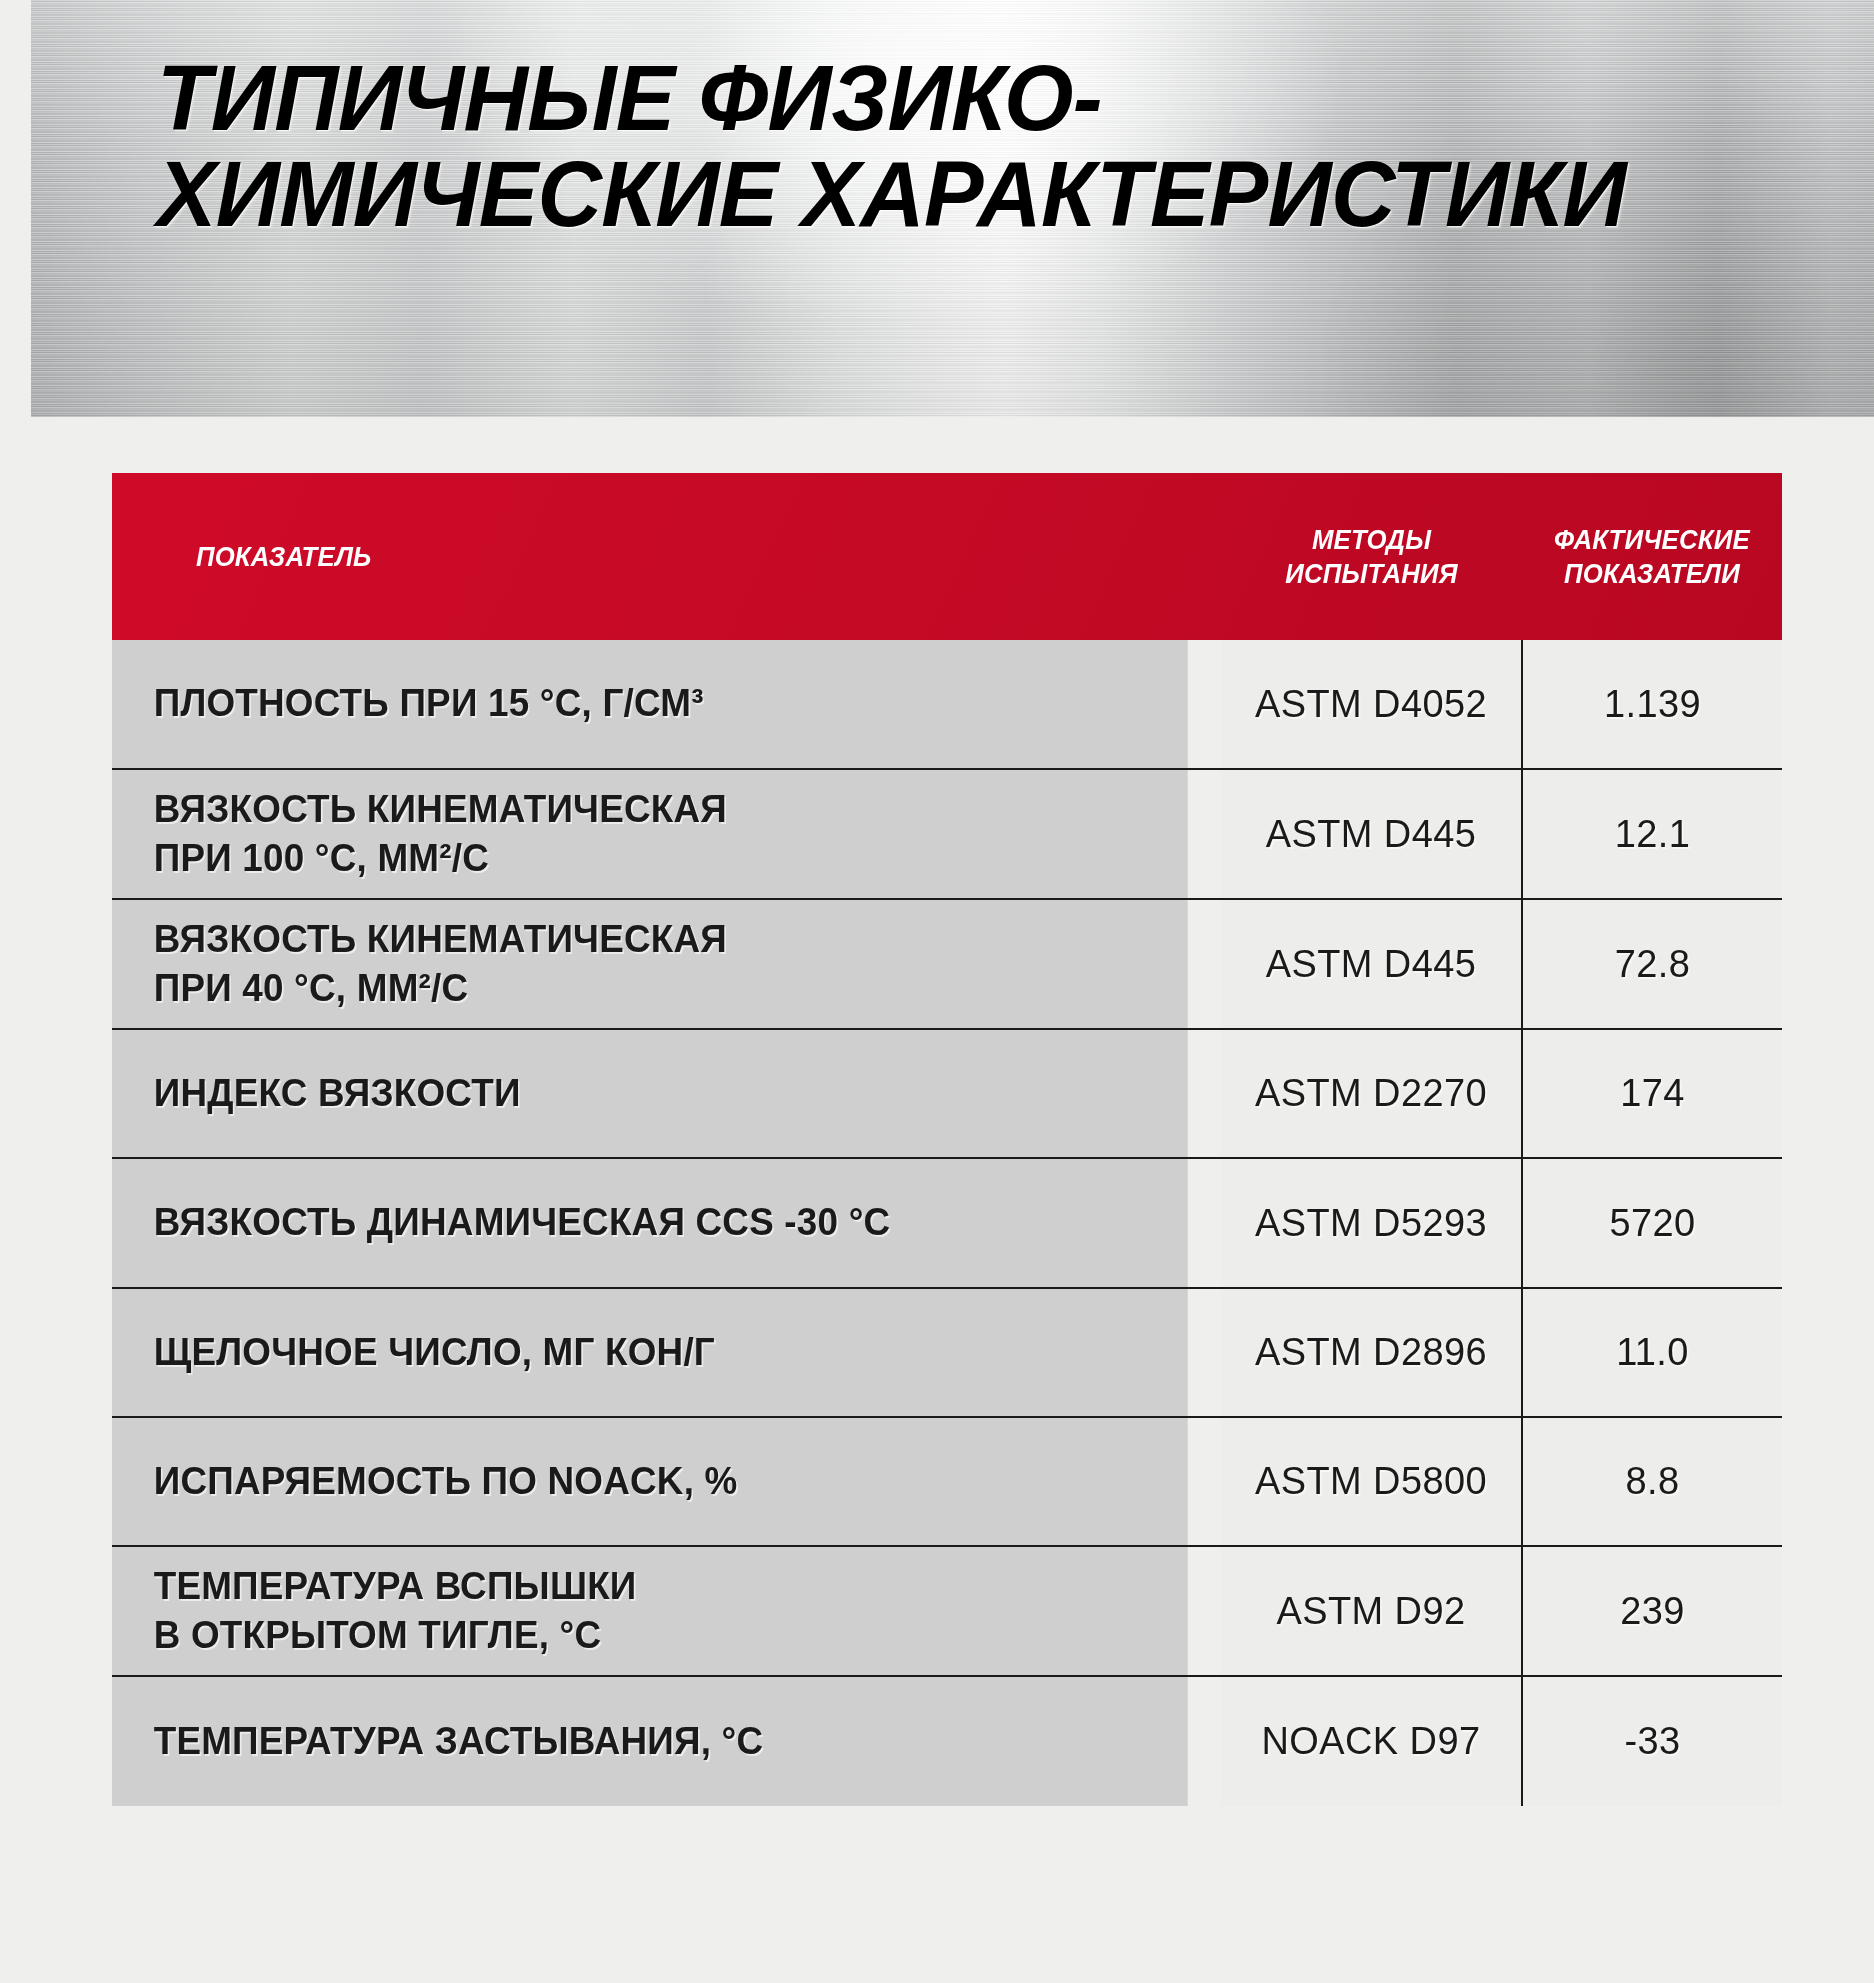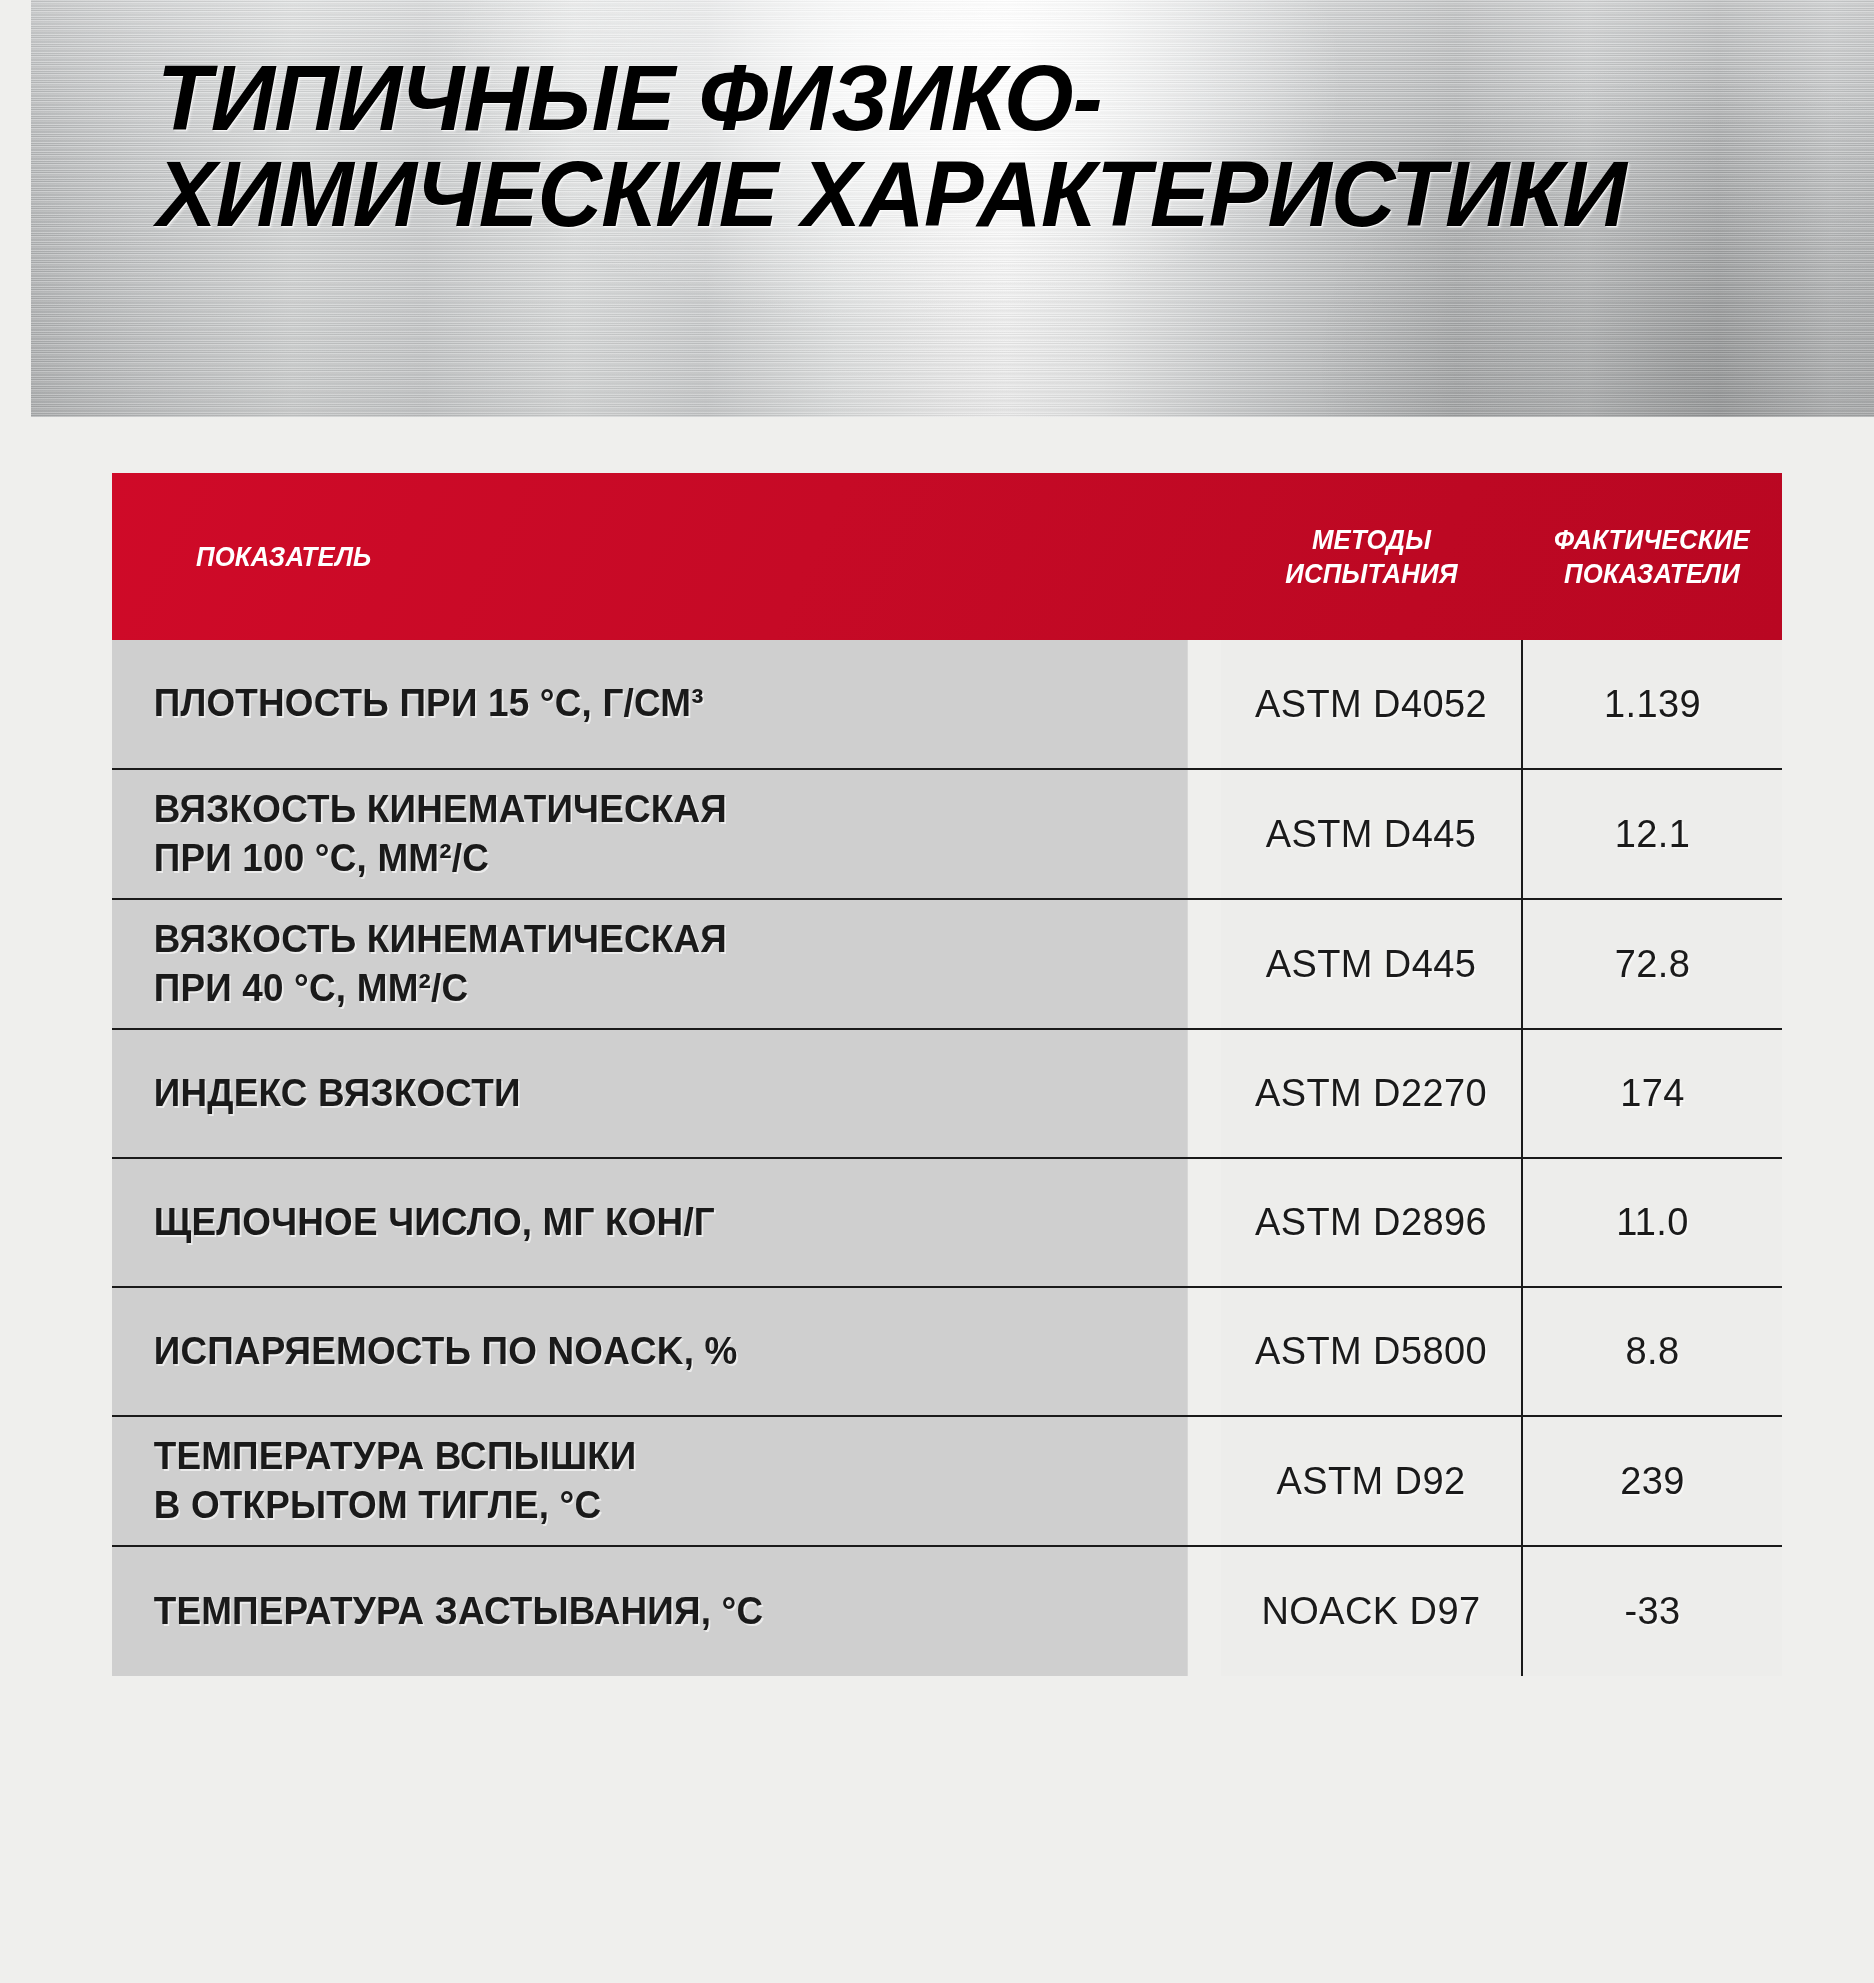--- a/index.html
+++ b/index.html
@@ -222,20 +222,25 @@
         <td class="cell-param">ВЯЗКОСТЬ КИНЕМАТИЧЕСКАЯ
 ПРИ 40 °C, ММ²/С</td>
         <td class="cell-method">ASTM D445</td>
         <td class="cell-value">72.8</td>
       </tr>
       <tr class="r-h2">
         <td class="cell-param">ИНДЕКС ВЯЗКОСТИ</td>
         <td class="cell-method">ASTM D2270</td>
         <td class="cell-value">174</td>
       </tr>
+      <tr class="r-tall">
+        <td class="cell-param">ВЯЗКОСТЬ ДИНАМИЧЕСКАЯ CCS -30 °C</td>
+        <td class="cell-method">ASTM D5293</td>
+        <td class="cell-value">5720</td>
+      </tr>
       <tr class="r-h2">
         <td class="cell-param">ЩЕЛОЧНОЕ ЧИСЛО, МГ КОН/Г</td>
         <td class="cell-method">ASTM D2896</td>
         <td class="cell-value">11.0</td>
       </tr>
       <tr class="r-h2">
         <td class="cell-param">ИСПАРЯЕМОСТЬ ПО NOACK, %</td>
         <td class="cell-method">ASTM D5800</td>
         <td class="cell-value">8.8</td>
       </tr>

